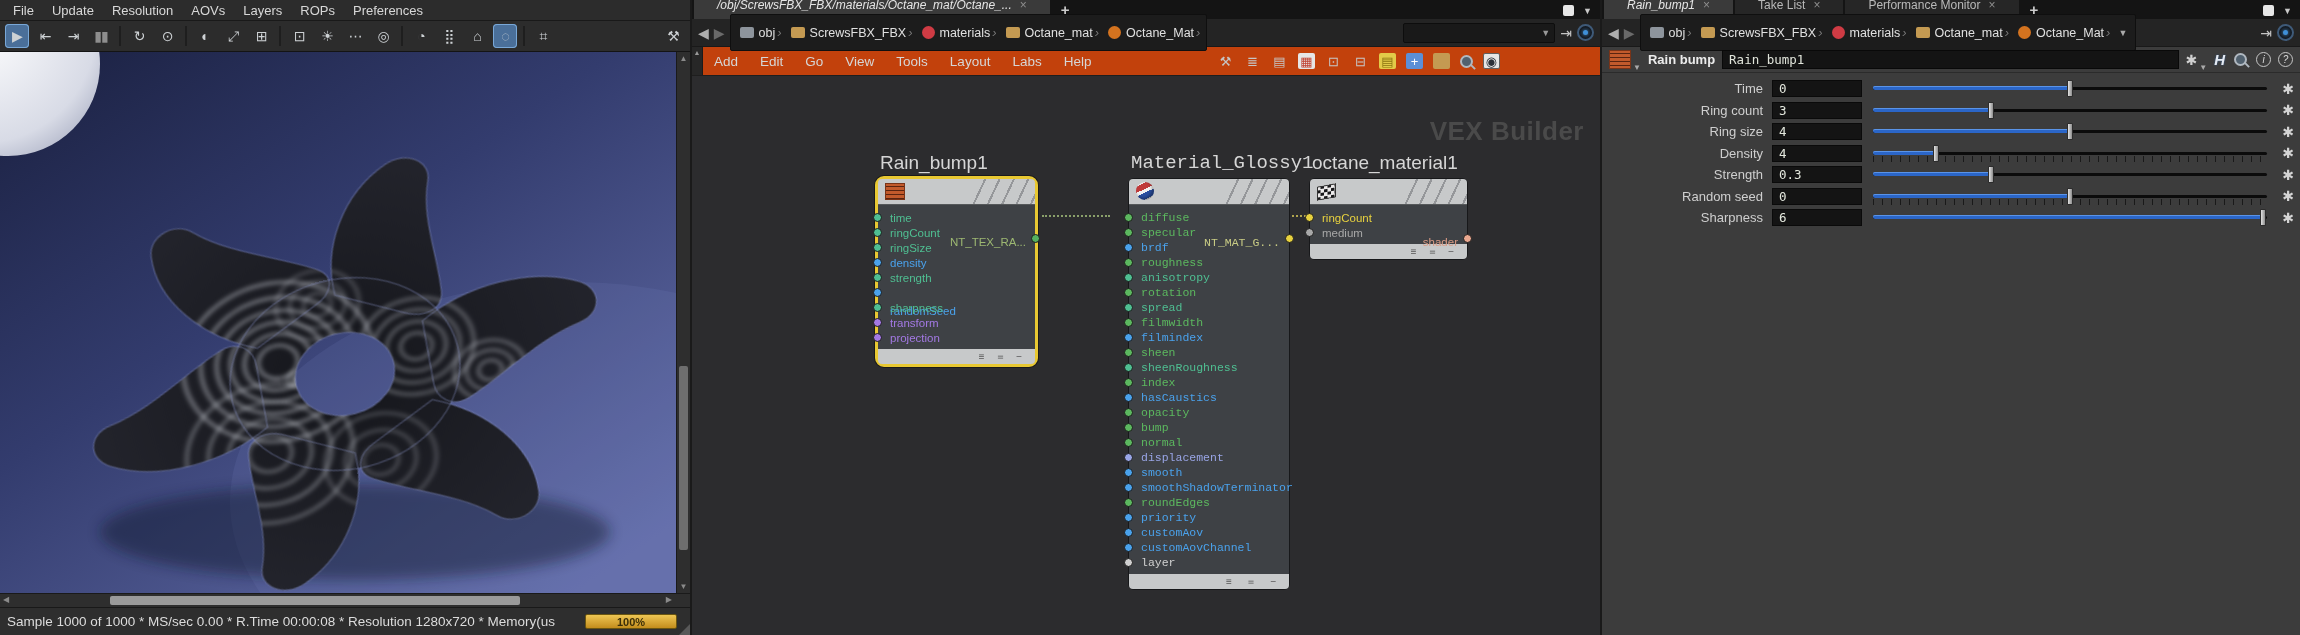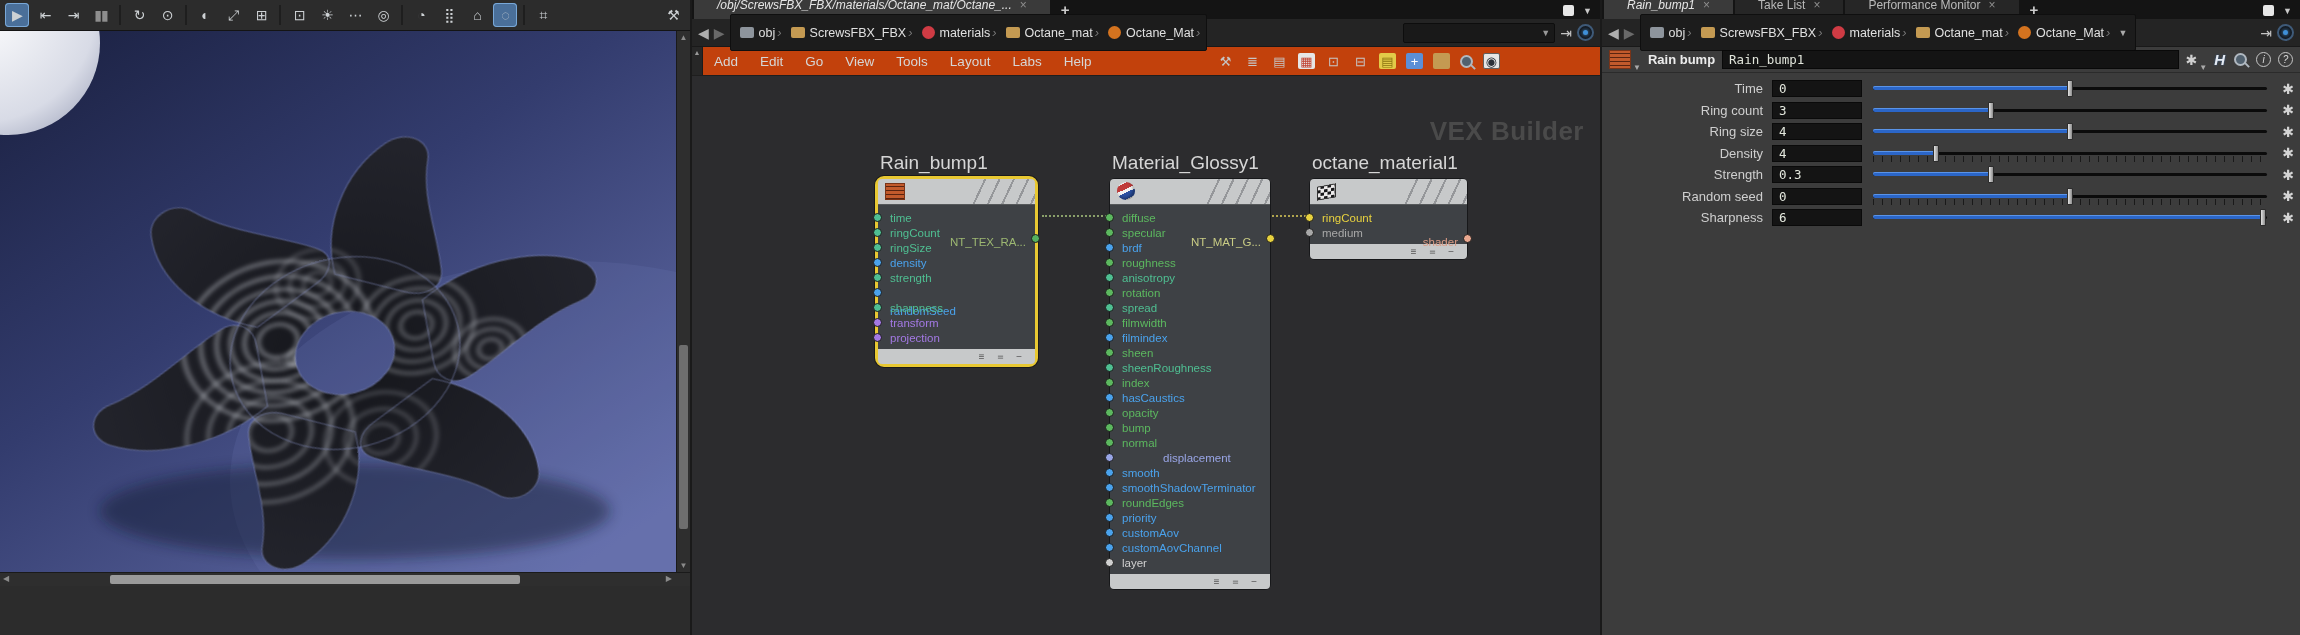--- a/index.html
+++ b/index.html
@@ -107,20 +107,29 @@
   .pticks.show { display:block; }
   .phandle { position:absolute; left:calc(var(--p) - 3px); top:1px; width:6px; height:17px; background:linear-gradient(90deg,#e2e2e2,#8e8e8e); border:1px solid #2c2c2c; border-radius:1px; }
   .pgear { width:24px; text-align:center; color:#d4d4d4; font-size:14px; flex:none; }
 </style>
 </head>
 <body>
 
 <div id="app">
 
   <section class="panel" id="left-pane">
+    <div class="lmenubar">
+      <span class="lmenu">File</span>
+        <span class="lmenu">Update</span>
+        <span class="lmenu">Resolution</span>
+        <span class="lmenu">AOVs</span>
+        <span class="lmenu">Layers</span>
+        <span class="lmenu">ROPs</span>
+        <span class="lmenu">Preferences</span>
+    </div>
     <div class="ltoolbar">
       <span class="tbtn active">
           <span class="tg">▶</span>
         </span>
         <span class="tbtn">
           <span class="tg">⇤</span>
         </span>
         <span class="tbtn">
           <span class="tg">⇥</span>
         </span>
@@ -296,20 +305,25 @@
         <span class="arr up">▲</span>
         <div class="vthumb"></div>
         <span class="arr dn">▼</span>
       </div>
     </div>
     <div class="hscroll">
       <span class="arr lf">◀</span>
       <div class="hthumb"></div>
       <span class="arr rt">▶</span>
     </div>
+    <div class="lstatus">
+      <span>Sample 1000 of 1000 * MS/sec 0.00 * R.Time 00:00:08 * Resolution 1280x720 * Memory(us</span>
+      <span class="progress">100%</span>
+      <span class="grip"></span>
+    </div>
   </section>
 
   <section class="panel" id="mid-pane">
     <div class="tabbar">
       <div class="tab active italic">
         <span class="tlabel">/obj/ScrewsFBX_FBX/materials/Octane_mat/Octane_...</span>
         <span class="tclose">×</span>
       </div>
       <span class="plus-tab">+</span>
       <span class="tab-end">
@@ -450,21 +464,21 @@
               <span style="color: rgb(163, 121, 228);">projection</span>
             </div>
           <span class="nout" style="color: rgb(157, 184, 114);">NT_TEX_RA...</span>
           <i class="odot" style="top: 29px; background: rgb(85, 176, 96);"></i>
         </div>
         <div class="node-footer">
           <span>≡ ＝ −</span>
         </div>
       </div>
 
-      <div class="node" style="left:417px; top:102px; width:162px;">
+      <div class="node" style="left:436px; top:102px; width:162px;font-family:Liberation Mono, monospace;">
         <div class="node-title">Material_Glossy1</div>
         <div class="node-header">
           <span class="hicon ballicon" style="top:3px;"></span>
           <span class="stripes"></span>
         </div>
         <div class="node-body">
           <div class="nrow">
               <i class="ndot" style="background: rgb(92, 184, 95);"></i>
               <span style="color: rgb(92, 184, 95);">diffuse</span>
             </div>
@@ -523,21 +537,21 @@
             <div class="nrow">
               <i class="ndot" style="background: rgb(92, 184, 95);"></i>
               <span style="color: rgb(92, 184, 95);">bump</span>
             </div>
             <div class="nrow">
               <i class="ndot" style="background: rgb(92, 184, 95);"></i>
               <span style="color: rgb(92, 184, 95);">normal</span>
             </div>
             <div class="nrow">
               <i class="ndot" style="background: rgb(153, 165, 230);"></i>
-              <span style="color: rgb(153, 165, 230); margin-left: 41px;">displacement</span>
+              <span style="color: rgb(153, 165, 230);">displacement</span>
             </div>
             <div class="nrow">
               <i class="ndot" style="background: rgb(74, 162, 236);"></i>
               <span style="color: rgb(74, 162, 236);">smooth</span>
             </div>
             <div class="nrow">
               <i class="ndot" style="background: rgb(74, 162, 236);"></i>
               <span style="color: rgb(74, 162, 236);">smoothShadowTerminator</span>
             </div>
             <div class="nrow">

